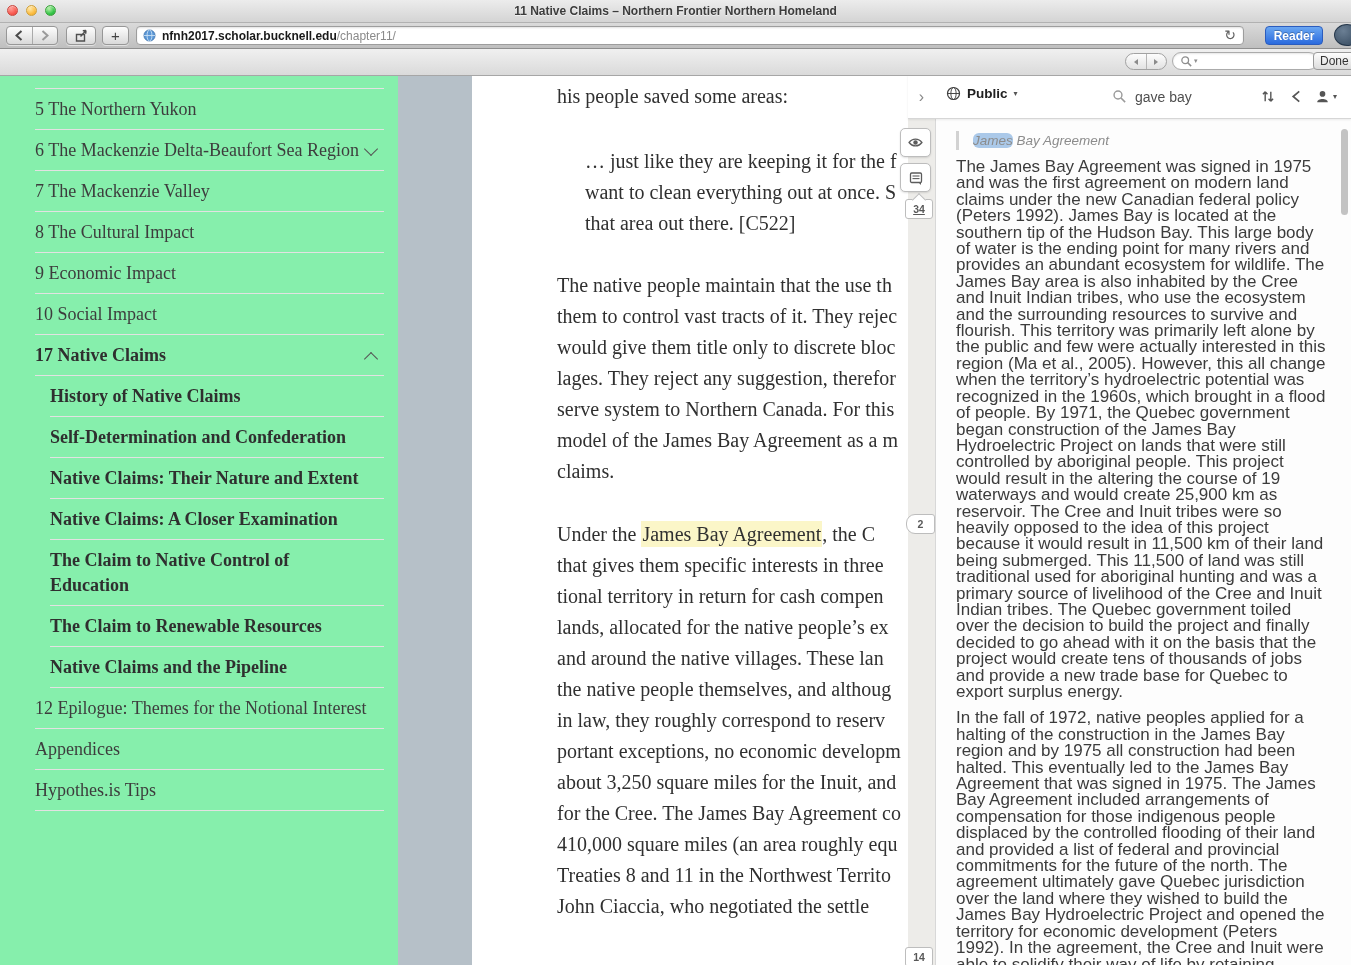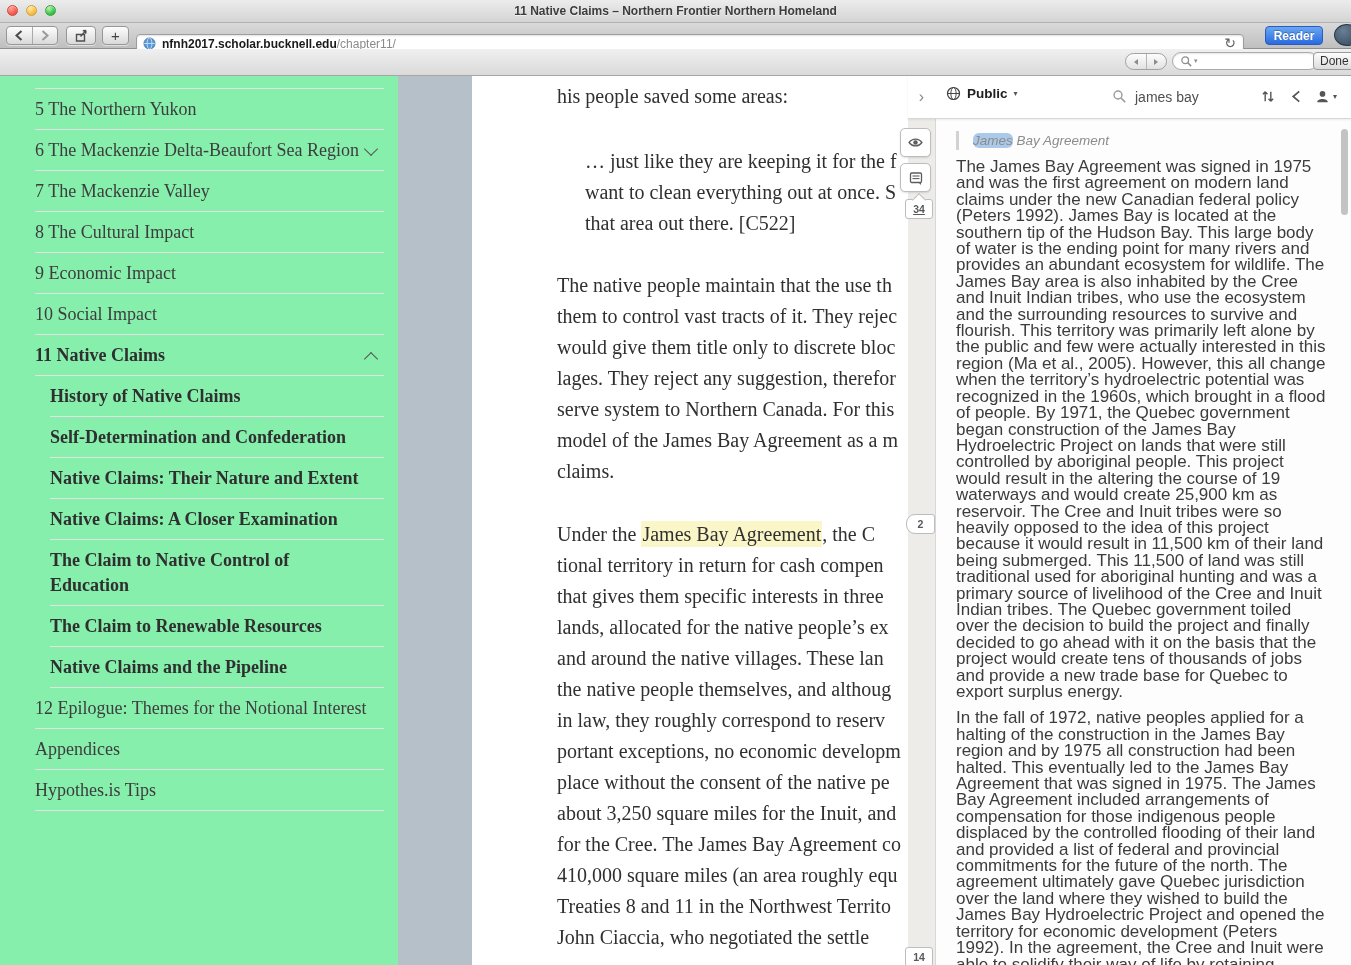--- a/index.html
+++ b/index.html
@@ -21,21 +21,21 @@
   .toolbar{position:absolute;top:23px;left:0;right:0;height:25px;z-index:30;
     background:linear-gradient(#dadada,#bfbfbf);border-bottom:1px solid #8f8f8f;}
   .tb-btn{position:absolute;top:3px;height:19px;box-sizing:border-box;border:1px solid #979797;border-radius:4px;
     background:linear-gradient(#fdfdfd,#d9d9d9);display:flex;align-items:center;justify-content:center;
     color:#4a4a4a;box-shadow:0 1px 0 rgba(255,255,255,.5);}
   .navpill{left:6px;width:52px;padding:0;}
   .navpill .half{flex:1;height:100%;display:flex;align-items:center;justify-content:center;}
   .navpill .half:first-child{border-right:1px solid #aaa;}
   .sharebtn{left:66px;width:30px;}
   .plusbtn{left:102px;width:27px;font-size:15px;color:#444;}
-  .urlfield{position:absolute;top:11px;left:136px;width:1108px;height:19px;box-sizing:border-box;
+  .urlfield{position:absolute;top:3px;left:136px;width:1108px;height:19px;box-sizing:border-box;
     background:#fff;border:1px solid #9d9d9d;border-radius:4px;box-shadow:inset 0 1px 2px rgba(0,0,0,.12);
     display:flex;align-items:center;font-size:12px;color:#222;padding-left:6px;}
   .urlfield .host{color:#1a1a1a;font-weight:bold;}
   .urlfield .path{color:#8a8a8a;}
   .reloadicon{position:absolute;right:7px;top:0;line-height:17px;font-size:14px;color:#606060;}
   .readerbtn{position:absolute;top:3px;right:28px;width:58px;height:19px;box-sizing:border-box;border-radius:4px;
     border:1px solid #2b5cbd;background:linear-gradient(#6aa7f2,#2a6ade);color:#fff;font-size:12px;font-weight:bold;
     display:flex;align-items:center;justify-content:center;text-shadow:0 -1px 0 rgba(0,0,0,.25);}
   .cornercircle{position:absolute;top:1px;right:-9px;width:26px;height:22px;border-radius:50%;
     background:radial-gradient(circle at 35% 30%,#6b7f94,#2e4257);border:1px solid #24364a;box-sizing:border-box;}
@@ -179,21 +179,21 @@
 <div class="page-strip"></div>
 
 <div class="book-sidebar">
     <div class="nav-item"><span class="nav-label">4 The Northern Environment</span></div>
     <div class="nav-item"><span class="nav-label">5 The Northern Yukon</span></div>
     <div class="nav-item"><span class="nav-label">6 The Mackenzie Delta-Beaufort Sea Region</span><span class="chev down"></span></div>
     <div class="nav-item"><span class="nav-label">7 The Mackenzie Valley</span></div>
     <div class="nav-item"><span class="nav-label">8 The Cultural Impact</span></div>
     <div class="nav-item"><span class="nav-label">9 Economic Impact</span></div>
     <div class="nav-item"><span class="nav-label">10 Social Impact</span></div>
-    <div class="nav-item bold"><span class="nav-label">11 Native Claims</span><span class="chev up"></span></div>
+    <div class="nav-item bold"><span class="nav-label">17 Native Claims</span><span class="chev up"></span></div>
     <div class="nav-item sub bold"><span class="nav-label">History of Native Claims</span></div>
     <div class="nav-item sub bold"><span class="nav-label">Self-Determination and Confederation</span></div>
     <div class="nav-item sub bold"><span class="nav-label">Native Claims: Their Nature and Extent</span></div>
     <div class="nav-item sub bold"><span class="nav-label">Native Claims: A Closer Examination</span></div>
     <div class="nav-item sub bold"><span class="nav-label">The Claim to Native Control of Education</span></div>
     <div class="nav-item sub bold"><span class="nav-label">The Claim to Renewable Resources</span></div>
     <div class="nav-item sub bold"><span class="nav-label">Native Claims and the Pipeline</span></div>
     <div class="nav-item"><span class="nav-label">12 Epilogue: Themes for the Notional Interest</span></div>
     <div class="nav-item"><span class="nav-label">Appendices</span></div>
     <div class="nav-item"><span class="nav-label">Hypothes.is Tips</span></div>
@@ -213,28 +213,27 @@
       <div class="t-line">them to control vast tracts of it. They rejec</div>
       <div class="t-line">would give them title only to discrete bloc</div>
       <div class="t-line">lages. They reject any suggestion, therefor</div>
       <div class="t-line">serve system to Northern Canada. For this</div>
       <div class="t-line">model of the James Bay Agreement as a m</div>
       <div class="t-line">claims.</div>
     </div>
   <div class="gap"></div>
   <div id="para2-lines">
     <div class="t-line"><span>Under the </span><span class="hl">James Bay Agreement</span><span>, the C</span></div>
+      <div class="t-line">that gives them specific interests in three</div>
       <div class="t-line">tional territory in return for cash compen</div>
-      <div class="t-line">that gives them specific interests in three</div>
       <div class="t-line">lands, allocated for the native people’s ex</div>
       <div class="t-line">and around the native villages. These lan</div>
       <div class="t-line">the native people themselves, and althoug</div>
       <div class="t-line">in law, they roughly correspond to reserv</div>
       <div class="t-line">portant exceptions, no economic developm</div>
-      <div class="t-line">place without the consent of the native pe</div>
       <div class="t-line">about 3,250 square miles for the Inuit, and</div>
       <div class="t-line">for the Cree. The James Bay Agreement co</div>
       <div class="t-line">410,000 square miles (an area roughly equ</div>
       <div class="t-line">Treaties 8 and 11 in the Northwest Territo</div>
       <div class="t-line">John Ciaccia, who negotiated the settle</div>
     </div>
 </div>
 
 <div class="bucket-bar"></div>
 <div class="edge-btn eye-btn">
@@ -264,21 +263,21 @@
         <line x1="1.6" y1="8" x2="14.4" y2="8" stroke="#3f3f3f" stroke-width="1"></line>
       </svg>
     <span class="glabel">Public</span>
     <span class="hdr-caret">▾</span>
   </div>
   <div class="hdr-search">
     <svg class="icon-svg" width="15" height="15" viewBox="0 0 16 16">
         <circle cx="6.4" cy="6.4" r="4.2" fill="none" stroke="#9a9a9a" stroke-width="1.5"></circle>
         <line x1="9.6" y1="9.6" x2="14" y2="14" stroke="#9a9a9a" stroke-width="1.7"></line>
       </svg>
-    <span class="hdr-query">james bay</span>
+    <span class="hdr-query">gave bay</span>
   </div>
   <div class="hdr-icons">
     <svg class="icon-svg" width="16" height="15" viewBox="0 0 16 16">
         <path d="M5 13 L5 3 M5 3 L2.6 5.6 M5 3 L7.4 5.6" fill="none" stroke="#555" stroke-width="1.5"></path>
         <path d="M11 3 L11 13 M11 13 L8.6 10.4 M11 13 L13.4 10.4" fill="none" stroke="#555" stroke-width="1.5"></path>
       </svg>
     <svg class="icon-svg" width="13" height="15" viewBox="0 0 13 16">
         <path d="M10.5 2.5 L4 8 L10.5 13.5" fill="none" stroke="#555" stroke-width="1.8"></path>
       </svg>
     <span style="display:flex;align-items:center;gap:3px;">

